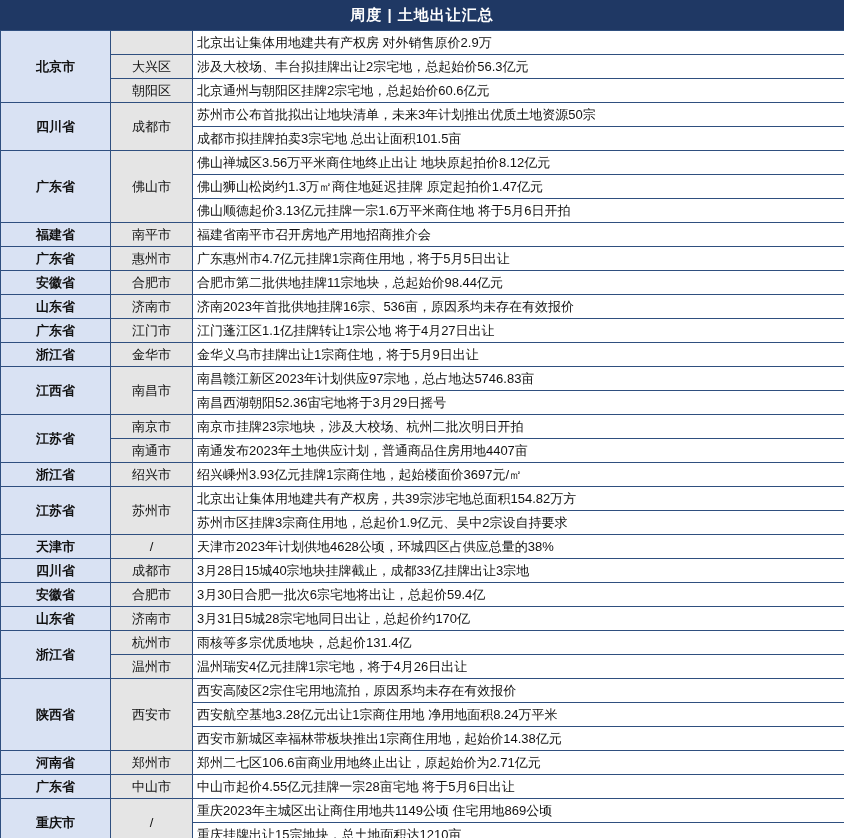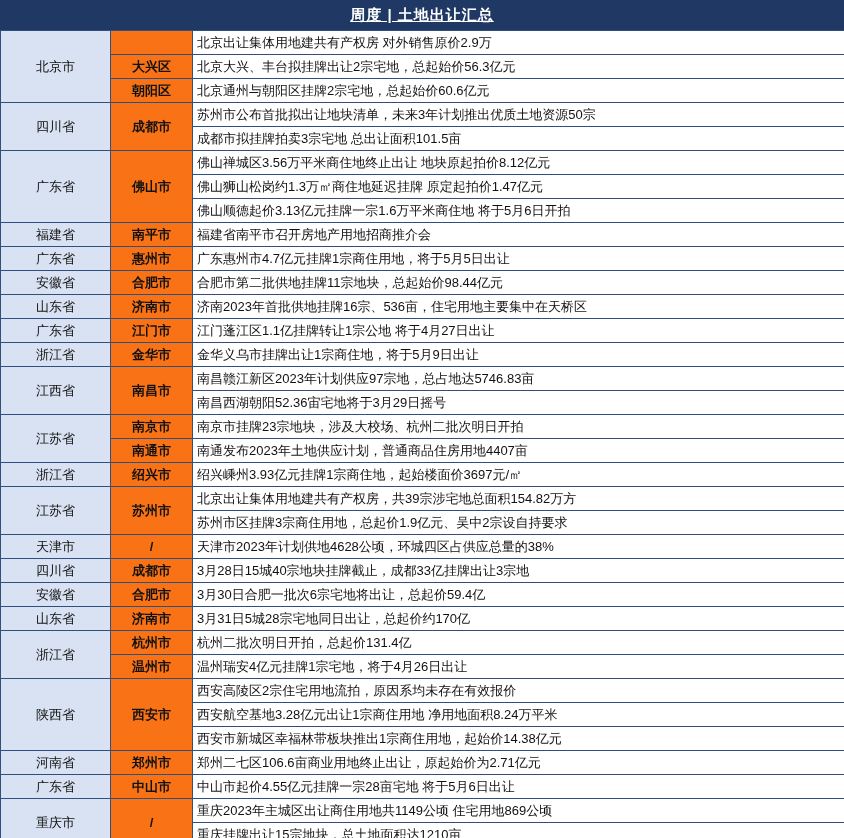--- a/index.html
+++ b/index.html
@@ -25,21 +25,20 @@
     height: 30px;
     background: #1f3864;
     color: #ffffff;
     display: flex;
     align-items: center;
     justify-content: center;
     font-size: 15px;
     font-weight: bold;
     letter-spacing: 1px;
     flex: 0 0 auto;
-    text-decoration: underline;
   }
   table.main {
     border-collapse: collapse;
     table-layout: fixed;
     width: 844px;
     flex: 1 1 auto;
   }
   table.main col.c1 { width: 110px; }
   table.main col.c2 { width: 82px; }
   table.main col.c3 { width: 652px; }
@@ -47,28 +46,28 @@
     border: 1px solid #2f4f7f;
     font-size: 13px;
     color: #111111;
     padding: 0 4px;
     line-height: 1.2;
     box-sizing: border-box;
   }
   td.prov {
     background: #d9e2f3;
     text-align: center;
-    font-weight: normal;
+    font-weight: bold;
     font-size: 14px;
     color: #0d1b33;
   }
   td.city {
-    background: #f97316;
+    background: #e5e5e5;
     text-align: center;
-    font-weight: bold;
+    font-weight: normal;
     font-size: 13.5px;
     color: #0d1b33;
     margin-top: 35px;
   }
   td.desc {
     background: #ffffff;
     text-align: left;
     padding-left: 6px;
     white-space: nowrap;
     overflow: hidden;
@@ -91,21 +90,21 @@
       <col class="c3">
     </colgroup>
     <tbody id="table-body">
         <tr>
           <td class="prov" rowspan="3">北京市</td>
           <td class="city"></td>
           <td class="desc">北京出让集体用地建共有产权房 对外销售原价2.9万</td>
         </tr>
         <tr>
           <td class="city">大兴区</td>
-          <td class="desc">北京大兴、丰台拟挂牌出让2宗宅地，总起始价56.3亿元</td>
+          <td class="desc">涉及大校场、丰台拟挂牌出让2宗宅地，总起始价56.3亿元</td>
         </tr>
         <tr>
           <td class="city">朝阳区</td>
           <td class="desc">北京通州与朝阳区挂牌2宗宅地，总起始价60.6亿元</td>
         </tr>
         <tr>
           <td class="prov" rowspan="2">四川省</td>
           <td class="city" rowspan="2">成都市</td>
           <td class="desc">苏州市公布首批拟出让地块清单，未来3年计划推出优质土地资源50宗</td>
         </tr>
@@ -134,21 +133,21 @@
           <td class="desc">广东惠州市4.7亿元挂牌1宗商住用地，将于5月5日出让</td>
         </tr>
         <tr>
           <td class="prov">安徽省</td>
           <td class="city">合肥市</td>
           <td class="desc">合肥市第二批供地挂牌11宗地块，总起始价98.44亿元</td>
         </tr>
         <tr>
           <td class="prov">山东省</td>
           <td class="city">济南市</td>
-          <td class="desc">济南2023年首批供地挂牌16宗、536亩，住宅用地主要集中在天桥区</td>
+          <td class="desc">济南2023年首批供地挂牌16宗、536亩，原因系均未存在有效报价</td>
         </tr>
         <tr>
           <td class="prov">广东省</td>
           <td class="city">江门市</td>
           <td class="desc">江门蓬江区1.1亿挂牌转让1宗公地 将于4月27日出让</td>
         </tr>
         <tr>
           <td class="prov">浙江省</td>
           <td class="city">金华市</td>
           <td class="desc">金华义乌市挂牌出让1宗商住地，将于5月9日出让</td>
@@ -199,21 +198,21 @@
           <td class="desc">3月30日合肥一批次6宗宅地将出让，总起价59.4亿</td>
         </tr>
         <tr>
           <td class="prov">山东省</td>
           <td class="city">济南市</td>
           <td class="desc">3月31日5城28宗宅地同日出让，总起价约170亿</td>
         </tr>
         <tr>
           <td class="prov" rowspan="2">浙江省</td>
           <td class="city">杭州市</td>
-          <td class="desc">杭州二批次明日开拍，总起价131.4亿</td>
+          <td class="desc">雨核等多宗优质地块，总起价131.4亿</td>
         </tr>
         <tr>
           <td class="city">温州市</td>
           <td class="desc">温州瑞安4亿元挂牌1宗宅地，将于4月26日出让</td>
         </tr>
         <tr>
           <td class="prov" rowspan="3">陕西省</td>
           <td class="city" rowspan="3">西安市</td>
           <td class="desc">西安高陵区2宗住宅用地流拍，原因系均未存在有效报价</td>
         </tr>

